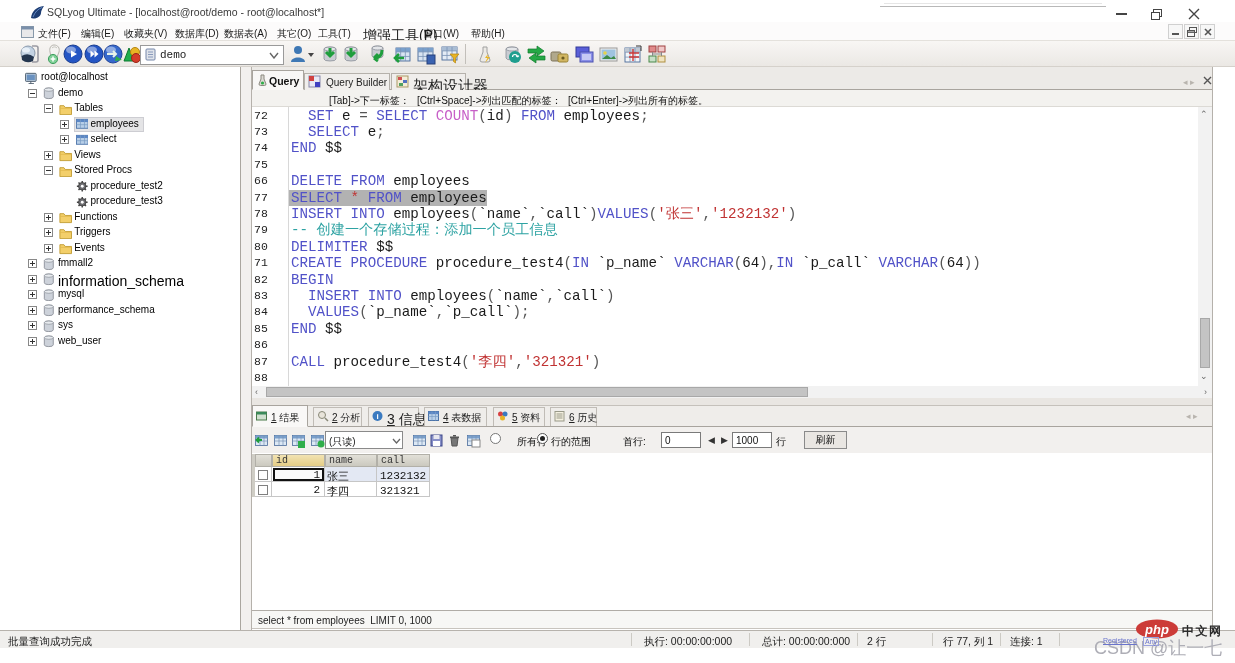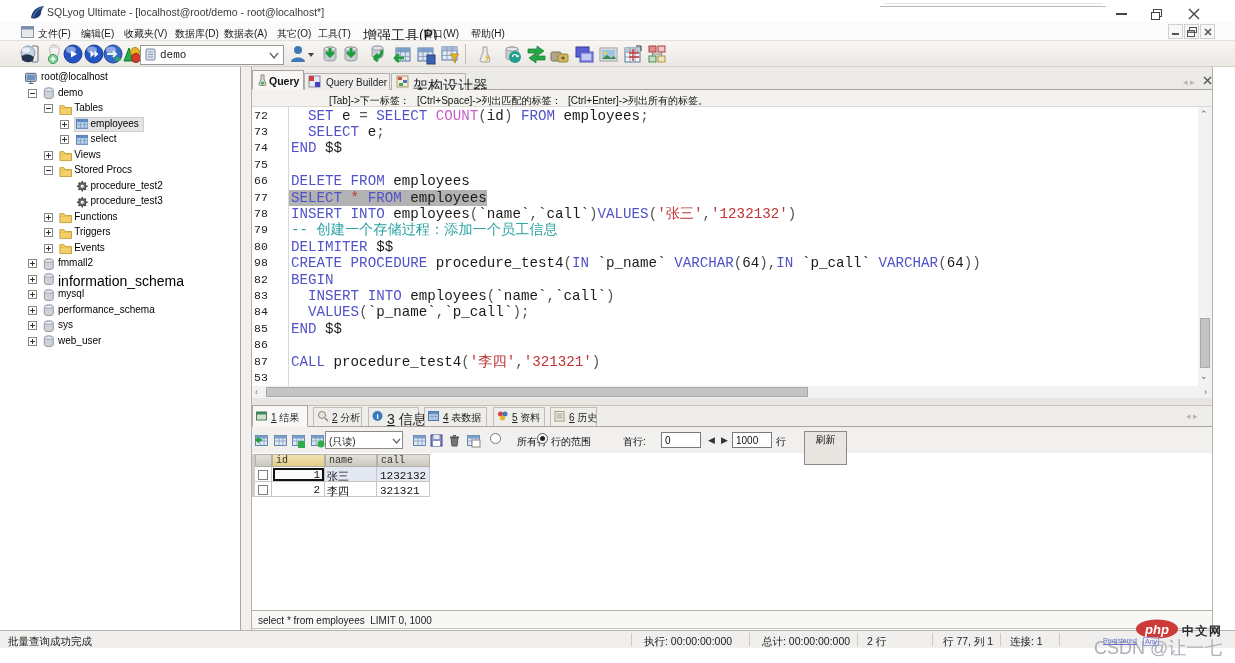--- a/index.html
+++ b/index.html
@@ -373,34 +373,34 @@
 <div class="abs mono" style="left:291px;top:173.1px;height:16.4px;line-height:16.4px;font-size:14.2px;white-space:pre"><span style="color:#5152c8">DELETE</span><span style="color:#1a1a1a"> </span><span style="color:#5152c8">FROM</span><span style="color:#1a1a1a"> employees</span></div>
 <div class="abs" style="left:289px;top:189.5px;width:198px;height:16.4px;background:#b2b2b2"></div>
 <div class="abs mono" style="left:254px;top:189.5px;height:16.4px;line-height:16.4px;font-size:11.5px;color:#222">77</div>
 <div class="abs mono" style="left:291px;top:189.5px;height:16.4px;line-height:16.4px;font-size:14.2px;white-space:pre"><span style="color:#5152c8">SELECT</span><span style="color:#1a1a1a"> </span><span style="color:#c03232">*</span><span style="color:#1a1a1a"> </span><span style="color:#5152c8">FROM</span><span style="color:#1a1a1a"> employees</span></div>
 <div class="abs mono" style="left:254px;top:205.9px;height:16.4px;line-height:16.4px;font-size:11.5px;color:#222">78</div>
 <div class="abs mono" style="left:291px;top:205.9px;height:16.4px;line-height:16.4px;font-size:14.2px;white-space:pre"><span style="color:#5152c8">INSERT</span><span style="color:#1a1a1a"> </span><span style="color:#5152c8">INTO</span><span style="color:#1a1a1a"> employees</span><span style="color:#555">(</span><span style="color:#1a1a1a">`name`</span><span style="color:#555">,</span><span style="color:#1a1a1a">`call`</span><span style="color:#555">)</span><span style="color:#5152c8">VALUES</span><span style="color:#555">(</span><span style="color:#c03232">'张三'</span><span style="color:#555">,</span><span style="color:#c03232">'1232132'</span><span style="color:#555">)</span></div>
 <div class="abs mono" style="left:254px;top:222.3px;height:16.4px;line-height:16.4px;font-size:11.5px;color:#222">79</div>
 <div class="abs mono" style="left:291px;top:222.3px;height:16.4px;line-height:16.4px;font-size:14.2px;white-space:pre"><span style="color:#2ea3a3">-- 创建一个存储过程：添加一个员工信息</span></div>
 <div class="abs mono" style="left:254px;top:238.7px;height:16.4px;line-height:16.4px;font-size:11.5px;color:#222">80</div>
 <div class="abs mono" style="left:291px;top:238.7px;height:16.4px;line-height:16.4px;font-size:14.2px;white-space:pre"><span style="color:#5152c8">DELIMITER</span><span style="color:#1a1a1a"> $$</span></div>
-<div class="abs mono" style="left:254px;top:255.1px;height:16.4px;line-height:16.4px;font-size:11.5px;color:#222">98</div>
+<div class="abs mono" style="left:254px;top:255.1px;height:16.4px;line-height:16.4px;font-size:11.5px;color:#222">71</div>
 <div class="abs mono" style="left:291px;top:255.1px;height:16.4px;line-height:16.4px;font-size:14.2px;white-space:pre"><span style="color:#5152c8">CREATE</span><span style="color:#1a1a1a"> </span><span style="color:#5152c8">PROCEDURE</span><span style="color:#1a1a1a"> procedure_test4</span><span style="color:#555">(</span><span style="color:#5152c8">IN</span><span style="color:#1a1a1a"> `p_name` </span><span style="color:#5152c8">VARCHAR</span><span style="color:#555">(</span><span style="color:#1a1a1a">64</span><span style="color:#555">),</span><span style="color:#5152c8">IN</span><span style="color:#1a1a1a"> `p_call` </span><span style="color:#5152c8">VARCHAR</span><span style="color:#555">(</span><span style="color:#1a1a1a">64</span><span style="color:#555">))</span></div>
 <div class="abs mono" style="left:254px;top:271.5px;height:16.4px;line-height:16.4px;font-size:11.5px;color:#222">82</div>
 <div class="abs mono" style="left:291px;top:271.5px;height:16.4px;line-height:16.4px;font-size:14.2px;white-space:pre"><span style="color:#5152c8">BEGIN</span></div>
 <div class="abs mono" style="left:254px;top:287.9px;height:16.4px;line-height:16.4px;font-size:11.5px;color:#222">83</div>
 <div class="abs mono" style="left:291px;top:287.9px;height:16.4px;line-height:16.4px;font-size:14.2px;white-space:pre"><span style="color:#1a1a1a">  </span><span style="color:#5152c8">INSERT</span><span style="color:#1a1a1a"> </span><span style="color:#5152c8">INTO</span><span style="color:#1a1a1a"> employees</span><span style="color:#555">(</span><span style="color:#1a1a1a">`name`</span><span style="color:#555">,</span><span style="color:#1a1a1a">`call`</span><span style="color:#555">)</span></div>
 <div class="abs mono" style="left:254px;top:304.3px;height:16.4px;line-height:16.4px;font-size:11.5px;color:#222">84</div>
 <div class="abs mono" style="left:291px;top:304.3px;height:16.4px;line-height:16.4px;font-size:14.2px;white-space:pre"><span style="color:#1a1a1a">  </span><span style="color:#5152c8">VALUES</span><span style="color:#555">(</span><span style="color:#1a1a1a">`p_name`</span><span style="color:#555">,</span><span style="color:#1a1a1a">`p_call`</span><span style="color:#555">);</span></div>
 <div class="abs mono" style="left:254px;top:320.7px;height:16.4px;line-height:16.4px;font-size:11.5px;color:#222">85</div>
 <div class="abs mono" style="left:291px;top:320.7px;height:16.4px;line-height:16.4px;font-size:14.2px;white-space:pre"><span style="color:#5152c8">END</span><span style="color:#1a1a1a"> $$</span></div>
 <div class="abs mono" style="left:254px;top:337.1px;height:16.4px;line-height:16.4px;font-size:11.5px;color:#222">86</div>
 <div class="abs mono" style="left:254px;top:353.5px;height:16.4px;line-height:16.4px;font-size:11.5px;color:#222">87</div>
 <div class="abs mono" style="left:291px;top:353.5px;height:16.4px;line-height:16.4px;font-size:14.2px;white-space:pre"><span style="color:#5152c8">CALL</span><span style="color:#1a1a1a"> procedure_test4</span><span style="color:#555">(</span><span style="color:#c03232">'李四'</span><span style="color:#555">,</span><span style="color:#c03232">'321321'</span><span style="color:#555">)</span></div>
-<div class="abs mono" style="left:254px;top:369.9px;height:16.4px;line-height:16.4px;font-size:11.5px;color:#222">53</div>
+<div class="abs mono" style="left:254px;top:369.9px;height:16.4px;line-height:16.4px;font-size:11.5px;color:#222">88</div>
 <div class="abs" style="left:1198px;top:107px;width:14px;height:279px;background:#f2f2f2"></div>
 <div class="abs" style="left:1200px;top:109px;font-size:9px;color:#666">⌃</div>
 <div class="abs" style="left:1200px;top:371px;font-size:9px;color:#666">⌄</div>
 <div class="abs" style="left:1200px;top:318px;width:10px;height:50px;background:#c4c4c4;border:1px solid #a8a8a8"></div>
 <div class="abs" style="left:252px;top:386px;width:960px;height:12px;background:#f2f2f2"></div>
 <div class="abs" style="left:255px;top:387px;font-size:9px;color:#666">‹</div>
 <div class="abs" style="left:1204px;top:387px;font-size:9px;color:#666">›</div>
 <div class="abs" style="left:266px;top:387px;width:542px;height:10px;background:#c4c4c4;border:1px solid #a8a8a8"></div>
 <div class="abs" style="left:252px;top:398px;width:960px;height:7px;background:#e9e6e2"></div>
 <div class="abs" style="left:252px;top:405px;width:960px;height:22px;background:#efedea;border-top:1px solid #c5c1bb"></div>
@@ -498,21 +498,21 @@
 <div class="abs" style="left:517px;top:435px;font-size:10px;color:#111">所有行</div>
 <div class="abs" style="left:537px;top:433px;width:11px;height:11px;border:1px solid #555;border-radius:50%;background:#fff"></div>
 <div class="abs" style="left:540px;top:436px;width:5px;height:5px;border-radius:50%;background:#222"></div>
 <div class="abs" style="left:551px;top:435px;font-size:10px;color:#111">行的范围</div>
 <div class="abs" style="left:623px;top:435px;font-size:10px;color:#111">首行:</div>
 <div class="abs" style="left:661px;top:432px;width:40px;height:16px;background:#fff;border:1px solid #7a7a7a;font-size:10px;color:#111;padding:1.5px 3px">0</div>
 <div class="abs" style="left:708px;top:435px;font-size:9px;color:#333">◀</div>
 <div class="abs" style="left:721px;top:435px;font-size:9px;color:#333">▶</div>
 <div class="abs" style="left:732px;top:432px;width:40px;height:16px;background:#fff;border:1px solid #7a7a7a;font-size:10px;color:#111;padding:1.5px 3px">1000</div>
 <div class="abs" style="left:776px;top:435px;font-size:10px;color:#111">行</div>
-<div class="abs" style="left:804px;top:431px;width:43px;height:34px;background:#e9e6e2;border:1px solid #8a8a8a;font-size:10px;color:#111;text-align:center;line-height:15px">刷新</div>
+<div class="abs" style="left:804px;top:431px;width:43px;height:18px;background:#e9e6e2;border:1px solid #8a8a8a;font-size:10px;color:#111;text-align:center;line-height:15px">刷新</div>
 <div class="abs" style="left:252px;top:454px;width:3px;height:43px;background:#cfcdc5"></div>
 <div class="abs" style="left:255px;top:454px;width:17px;height:13px;background:linear-gradient(#e2e0d8,#cbc9bf);border:1px solid #b2b0a8"></div>
 <div class="abs mono" style="left:272px;top:454px;width:53px;height:13px;background:linear-gradient(#f2e3b2,#e4cd86);border:1px solid #b2b0a8;font-size:10px;line-height:11px;color:#333;padding-left:3px">id</div>
 <div class="abs mono" style="left:325px;top:454px;width:52px;height:13px;background:linear-gradient(#e2e0d8,#cbc9bf);border:1px solid #b2b0a8;font-size:10px;line-height:11px;color:#333;padding-left:3px">name</div>
 <div class="abs mono" style="left:377px;top:454px;width:53px;height:13px;background:linear-gradient(#e2e0d8,#cbc9bf);border:1px solid #b2b0a8;font-size:10px;line-height:11px;color:#333;padding-left:3px">call</div>
 <div class="abs" style="left:255px;top:467px;width:17px;height:15px;background:#fff;border-right:1px solid #c6c6c6;border-bottom:1px solid #c6c6c6"></div>
 <div class="abs" style="left:272px;top:467px;width:53px;height:15px;background:#fff;border-right:1px solid #c6c6c6;border-bottom:1px solid #c6c6c6"></div>
 <div class="abs" style="left:325px;top:467px;width:52px;height:15px;background:#e3e8f3;border-right:1px solid #c6c6c6;border-bottom:1px solid #c6c6c6"></div>
 <div class="abs" style="left:377px;top:467px;width:53px;height:15px;background:#e3e8f3;border-right:1px solid #c6c6c6;border-bottom:1px solid #c6c6c6"></div>
 <div class="abs" style="left:273px;top:468px;width:51px;height:13px;border:2px solid #111;background:#fafafa"></div>

